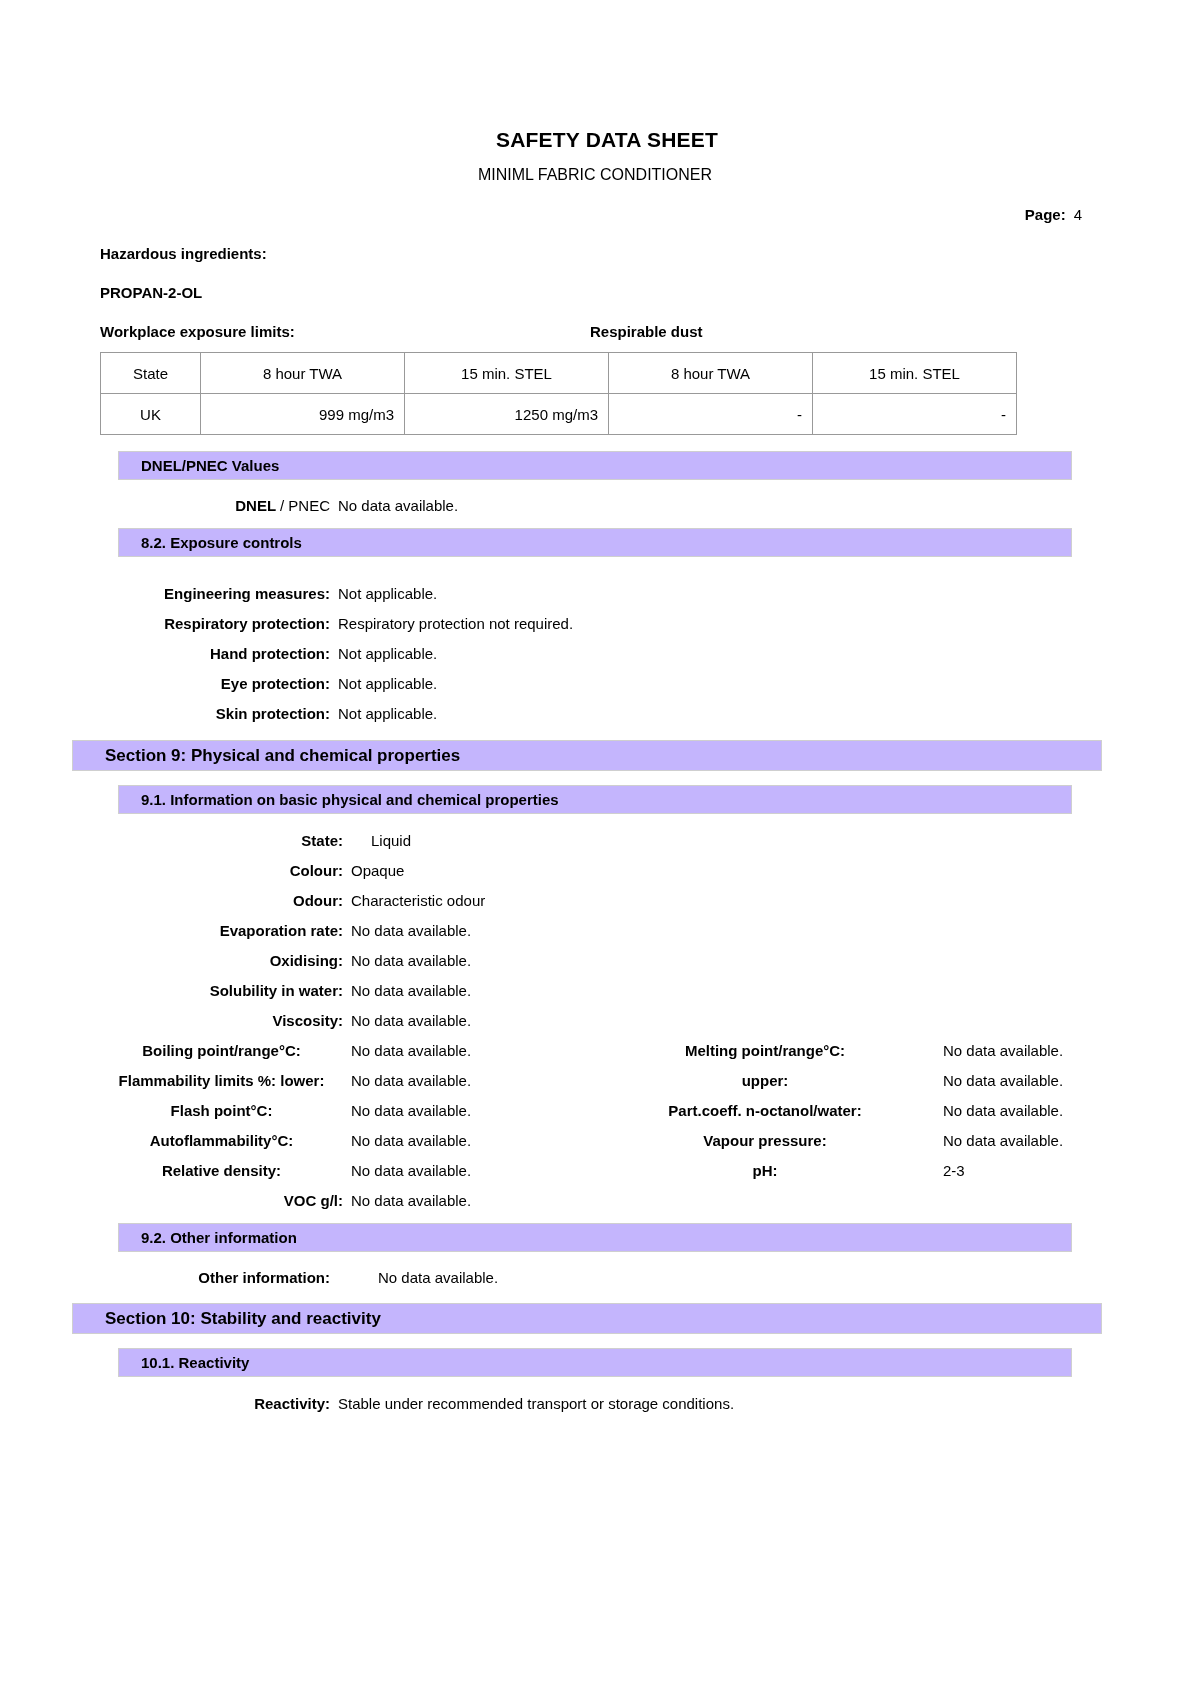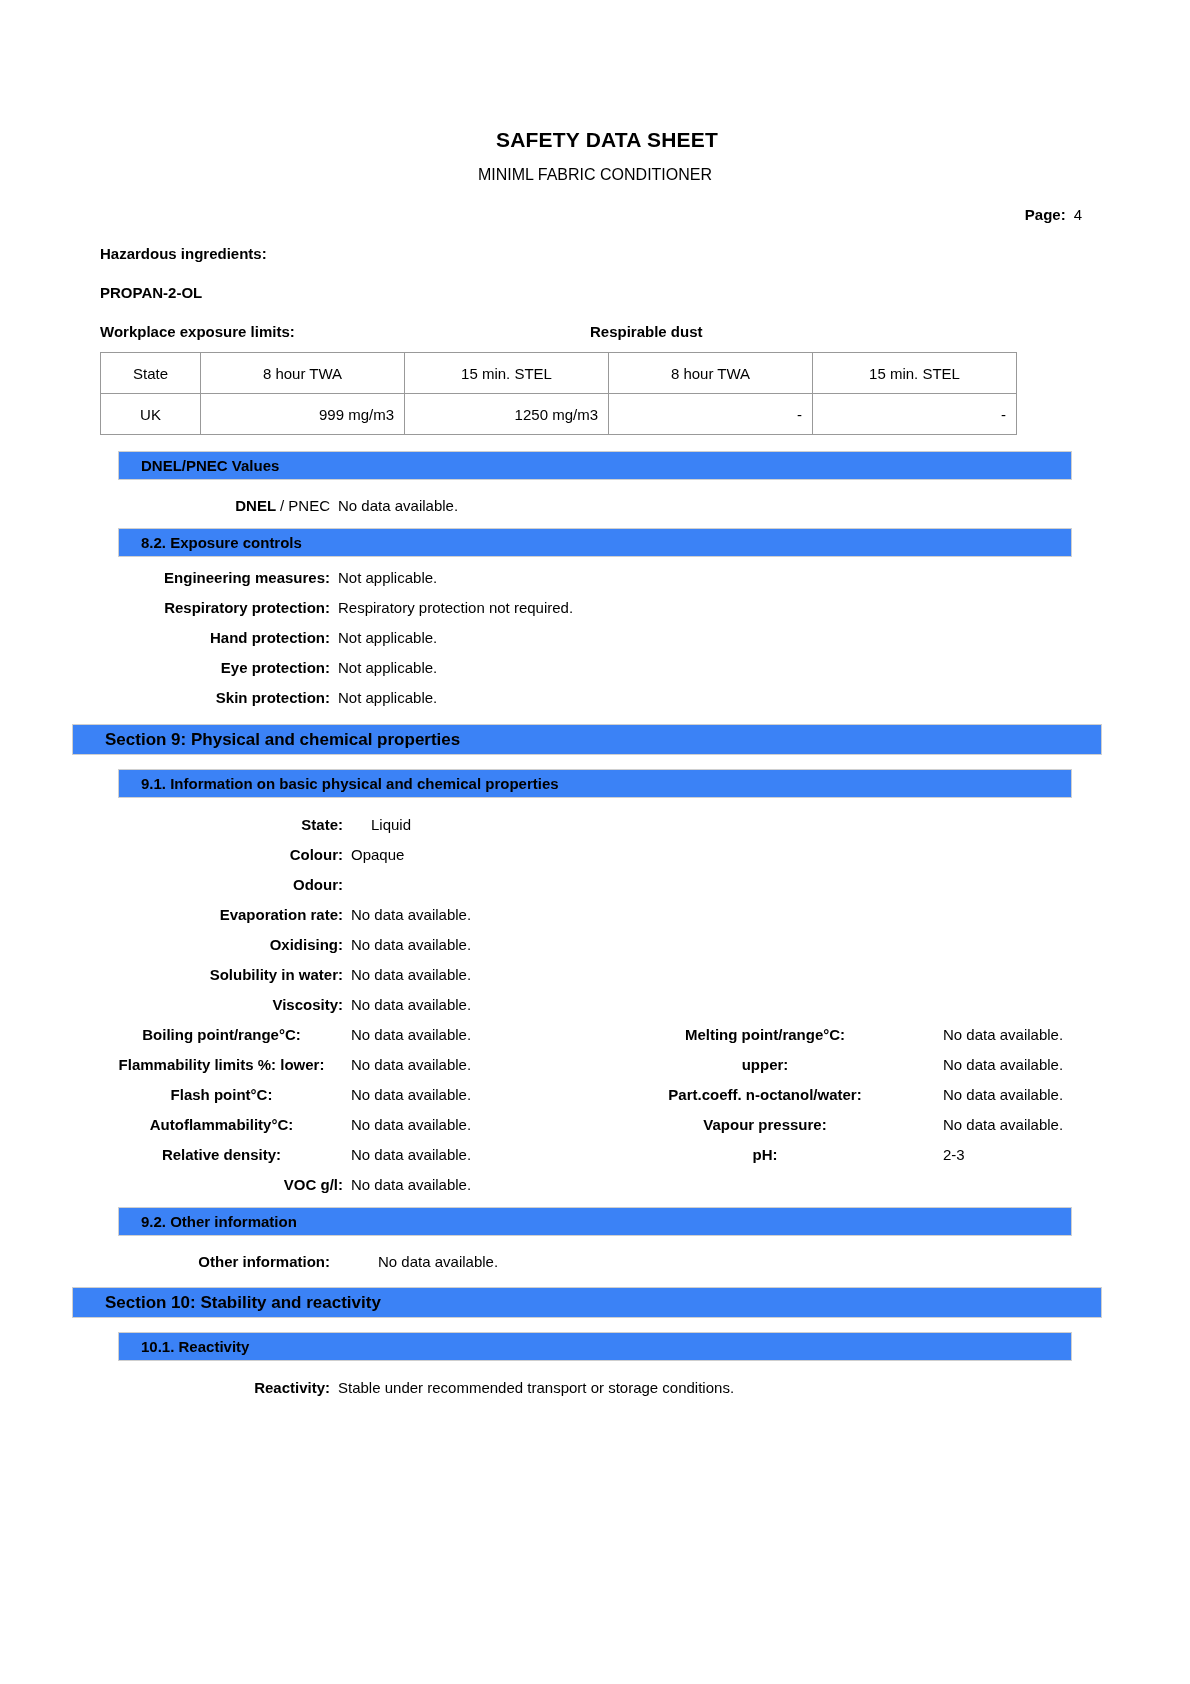--- a/index.html
+++ b/index.html
@@ -93,21 +93,21 @@
   table.limits td.c { text-align: center; }
   table.limits td.r { text-align: right; }
   table.limits col.c1 { width: 100px; }
   table.limits col.c2 { width: 204px; }
   table.limits col.c3 { width: 204px; }
   table.limits col.c4 { width: 204px; }
   table.limits col.c5 { width: 204px; }
 
   
   .band {
-    background: #3b82f6;
+    background: #c4b5fd;
     border: 1px solid #cfcfcf;
     font-size: 15px;
     font-weight: bold;
     box-sizing: border-box;
     display: flex;
     align-items: center;
   }
   .band.sub {
     margin-left: 18px;
     margin-right: 18px;
@@ -221,21 +221,21 @@
 
     <div class="lv" style="margin-top:17px;">
       <div class="lab"><span>DNEL</span> <span style="font-weight:normal;">/ PNEC</span></div>
       <div class="val">No data available.</div>
     </div>
 
     <div class="band-wrap" style="margin-top:14px;">
       <div class="band sub">8.2. Exposure controls</div>
     </div>
 
-    <div class="lv" style="margin-top:12px;">
+    <div class="lv" style="margin-top:28px;">
       <div class="lab">Engineering measures:</div>
       <div class="val">Not applicable.</div>
     </div>
     <div class="lv">
       <div class="lab">Respiratory protection:</div>
       <div class="val">Respiratory protection not required.</div>
     </div>
     <div class="lv">
       <div class="lab">Hand protection:</div>
       <div class="val">Not applicable.</div>
@@ -260,20 +260,21 @@
     <div class="lv" style="margin-top:18px;gap:20px;">
       <div class="lab" style="width:243px;">State:</div>
       <div class="val">Liquid</div>
     </div>
     <div class="lv">
       <div class="lab" style="width:243px;">Colour:</div>
       <div class="val">Opaque</div>
     </div>
     <div class="lv">
       <div class="lab" style="width:243px;">Odour:</div>
+      <div class="val">Characteristic odour</div>
     </div>
     <div class="lv">
       <div class="lab" style="width:243px;">Evaporation rate:</div>
       <div class="val">No data available.</div>
     </div>
     <div class="lv">
       <div class="lab" style="width:243px;">Oxidising:</div>
       <div class="val">No data available.</div>
     </div>
     <div class="lv">

